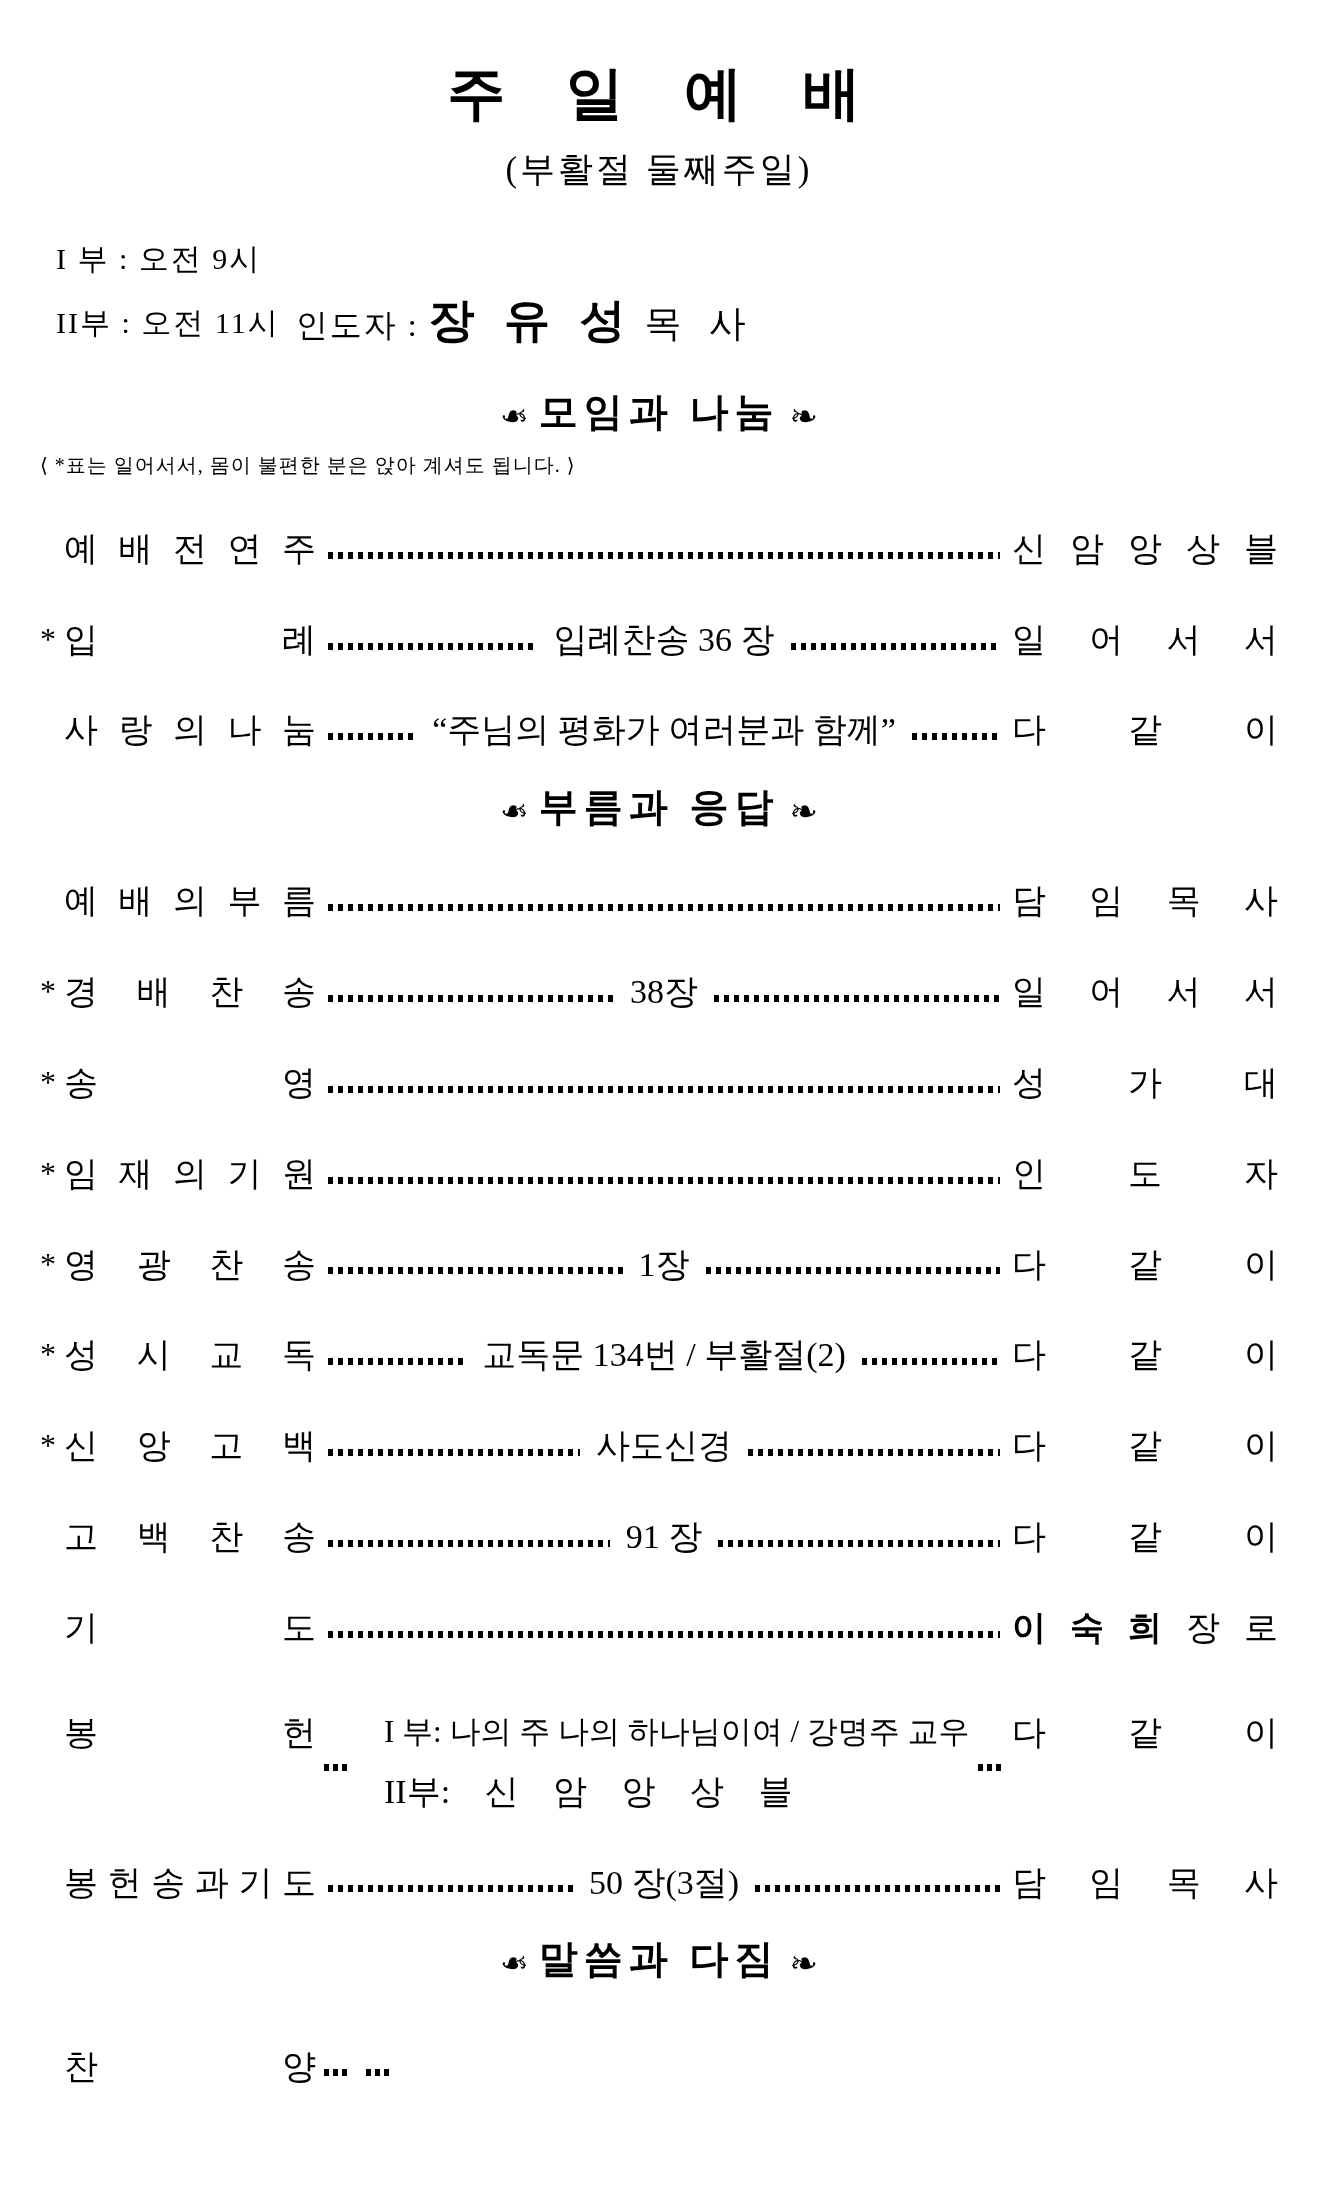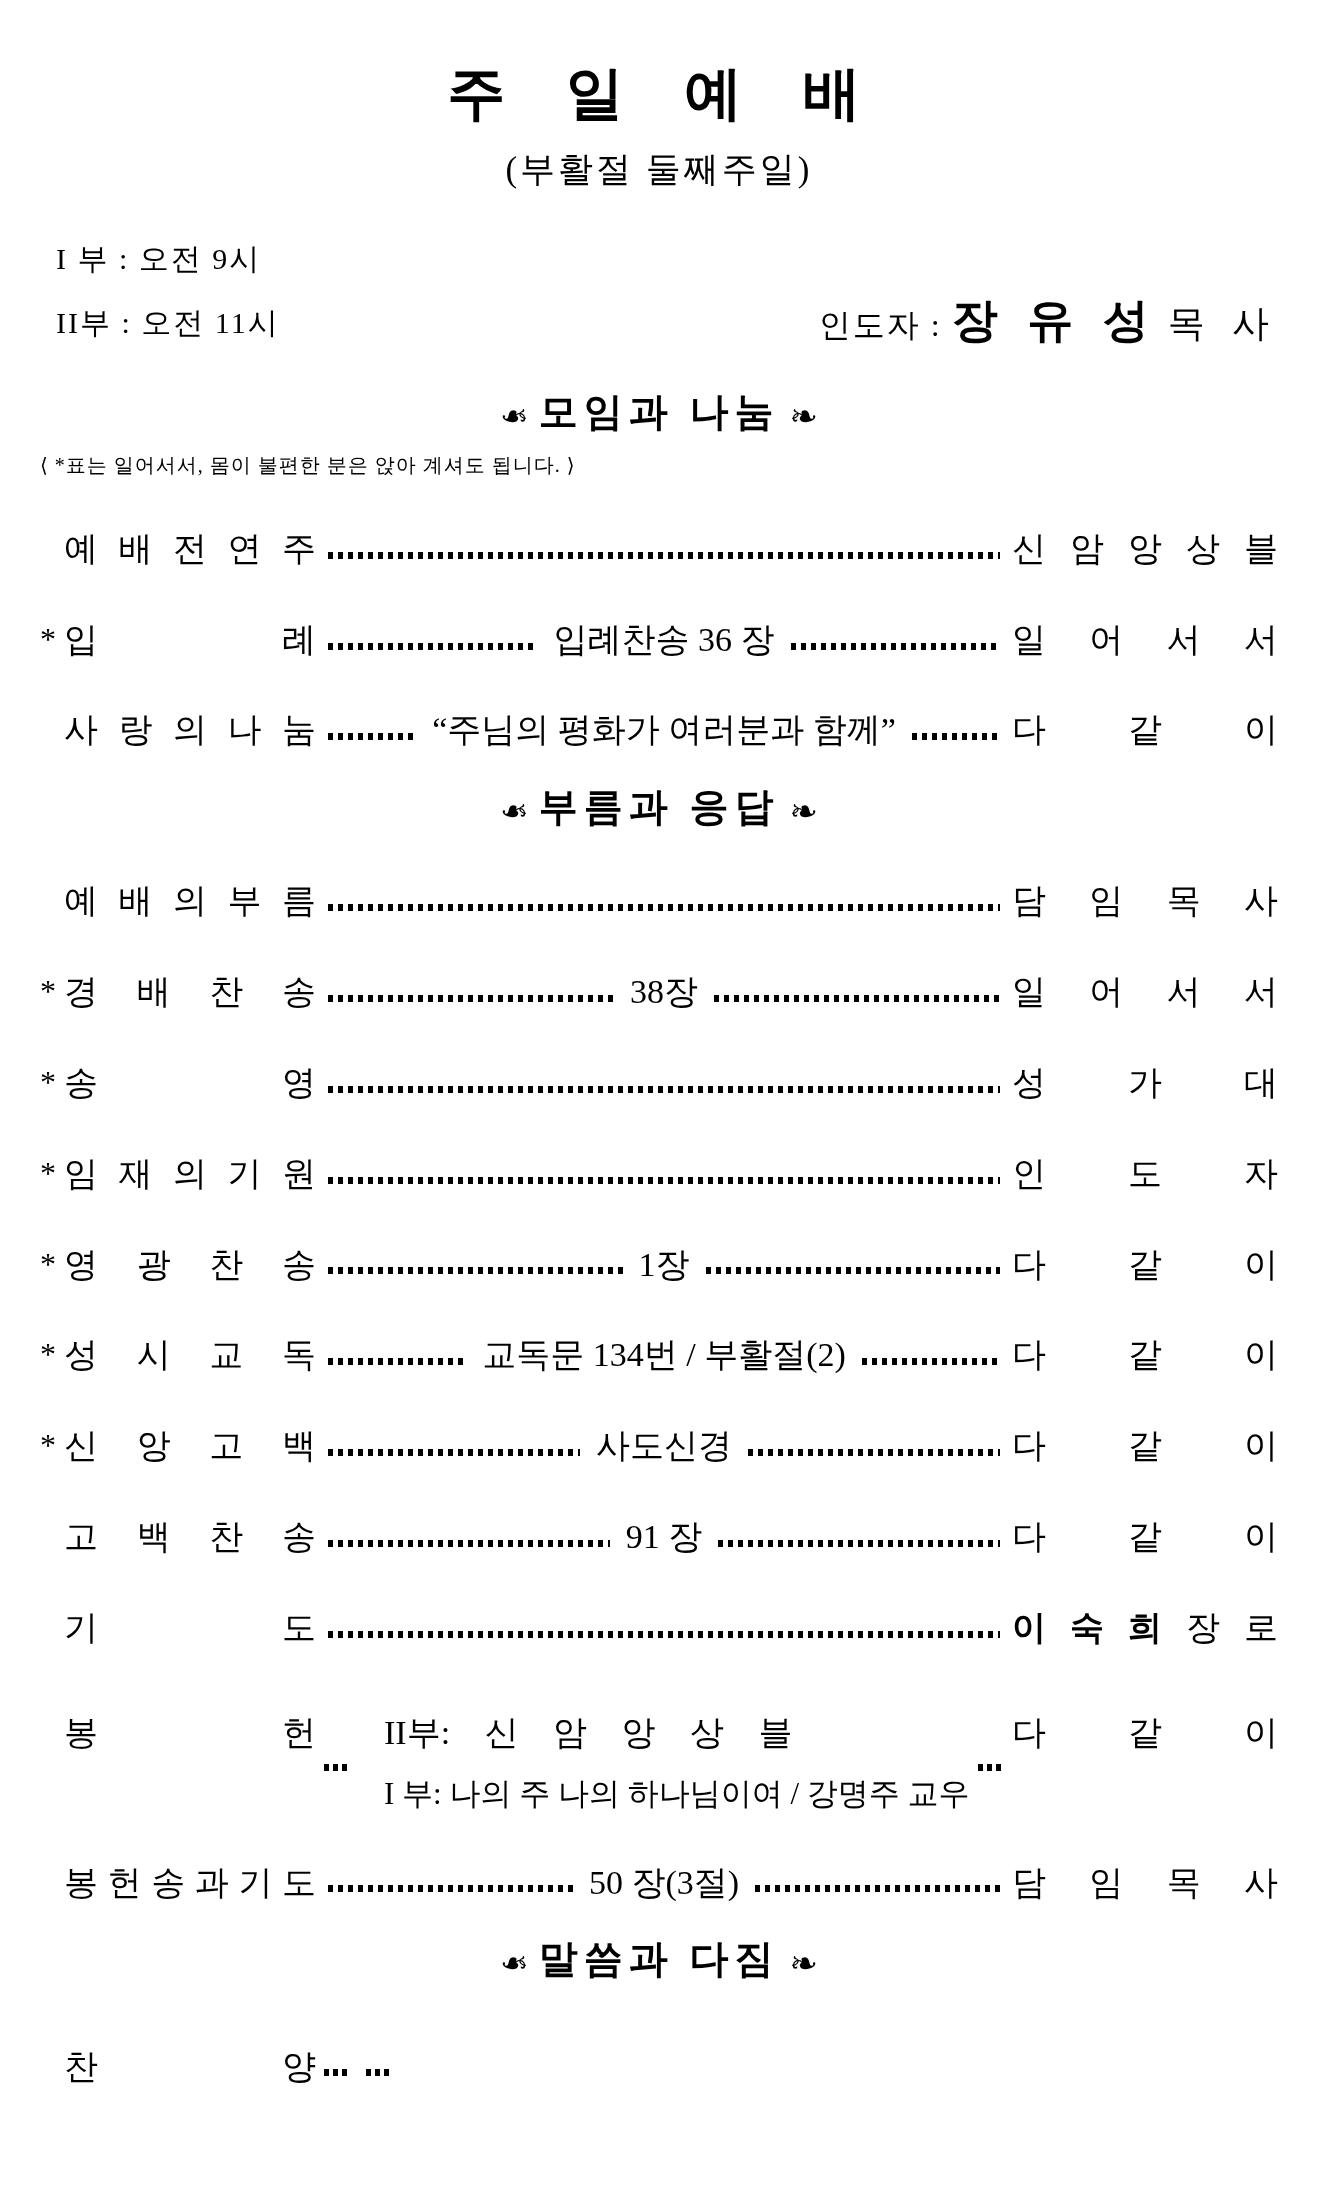--- a/index.html
+++ b/index.html
@@ -6,21 +6,21 @@
   body{
     width:1336px;height:2200px;overflow:hidden;color:#000;
     font-family:"Liberation Serif","DejaVu Serif",serif;
     -webkit-font-smoothing:antialiased;
   }
   .page{box-sizing:border-box;width:1336px;height:1620px;padding:62px 58px 0 40px;}
 
   
   .title{text-align:center;font-size:58px;font-weight:bold;letter-spacing:10px;word-spacing:26px;line-height:1.1;}
   .subtitle{text-align:center;font-size:35px;margin-top:20px;letter-spacing:3px;}
-  .header-info{display:flex;justify-content:space-between;align-items:flex-end;margin-top:34px;padding-left:16px;}
+  .header-info{display:flex;justify-content:flex-start;align-items:flex-end;margin-top:34px;padding-left:16px;gap:16px;}
   .times{font-size:30px;line-height:2.15;letter-spacing:2px;}
   .leader-line{font-size:32px;letter-spacing:2px;white-space:nowrap;padding-bottom:4px;}
   .leader-name{font-size:46px;font-weight:bold;letter-spacing:9px;}
   .leader-title{font-size:37px;letter-spacing:9px;}
 
   
   .section-heading{text-align:center;font-size:39px;font-weight:bold;letter-spacing:6px;margin-top:34px;line-height:1.15;}
   .orn{display:inline-block;font-family:"DejaVu Sans",sans-serif;font-weight:normal;font-size:34px;vertical-align:-3px;padding:0 10px;}
   .orn-left{transform:scaleX(-1);}
   .note{text-align:left;font-size:20px;margin-top:16px;letter-spacing:1px;}
@@ -161,22 +161,22 @@
     <span class="label">기 도</span>
     <div class="leader"></div>
     <span class="right-col"><span class="bold">이 숙 희</span> <span>장 로</span></span>
   </div>
 
   <div class="row tall">
     <span class="star"></span>
     <span class="label">봉 헌</span>
     <div class="dots3"></div>
     <div class="stack">
+      <div class="stack-line">I 부: 나의 주 나의 하나님이여 / 강명주 교우</div>
       <div class="stack-line wide">II부: 신 암 앙 상 블</div>
-      <div class="stack-line">I 부: 나의 주 나의 하나님이여 / 강명주 교우</div>
     </div>
     <div class="dots3"></div>
     <span class="right-col">다 같 이</span>
   </div>
 
   <div class="row">
     <span class="star"></span>
     <span class="label">봉 헌 송 과 기 도</span>
     <div class="leader"></div>
     <span class="center-text">50 장(3절)</span>

